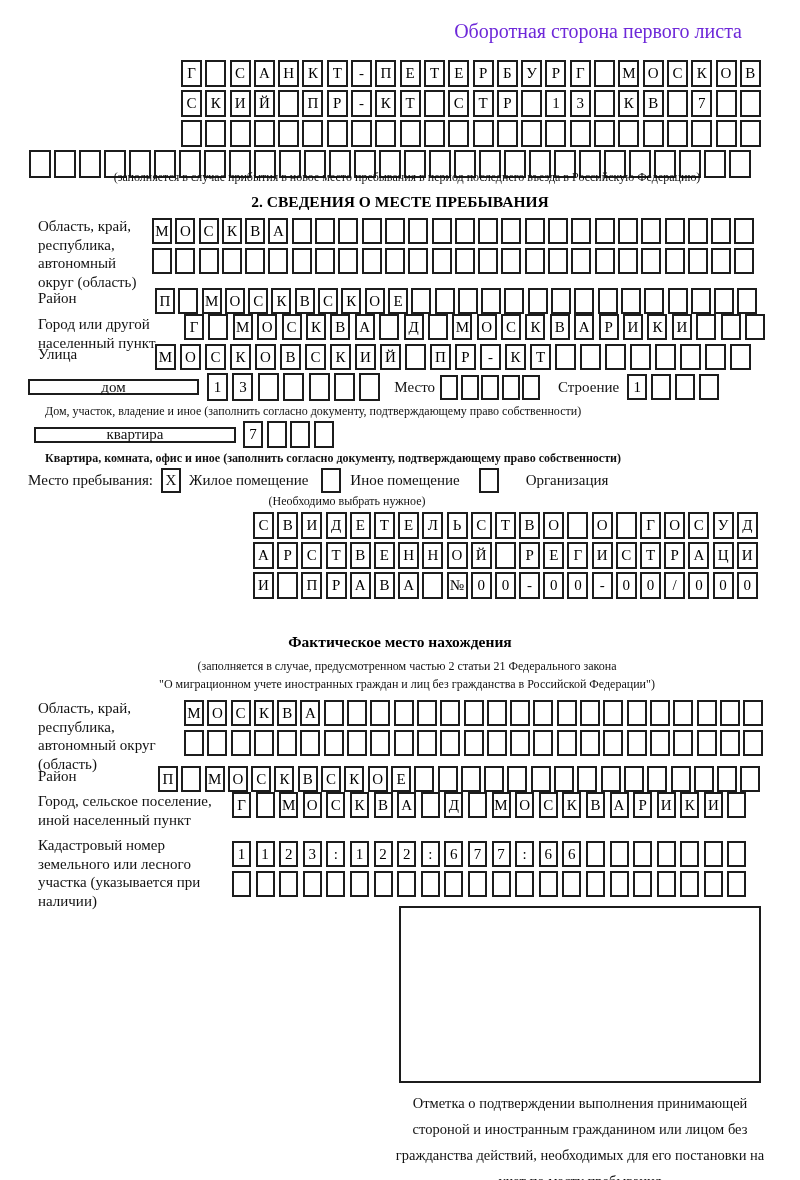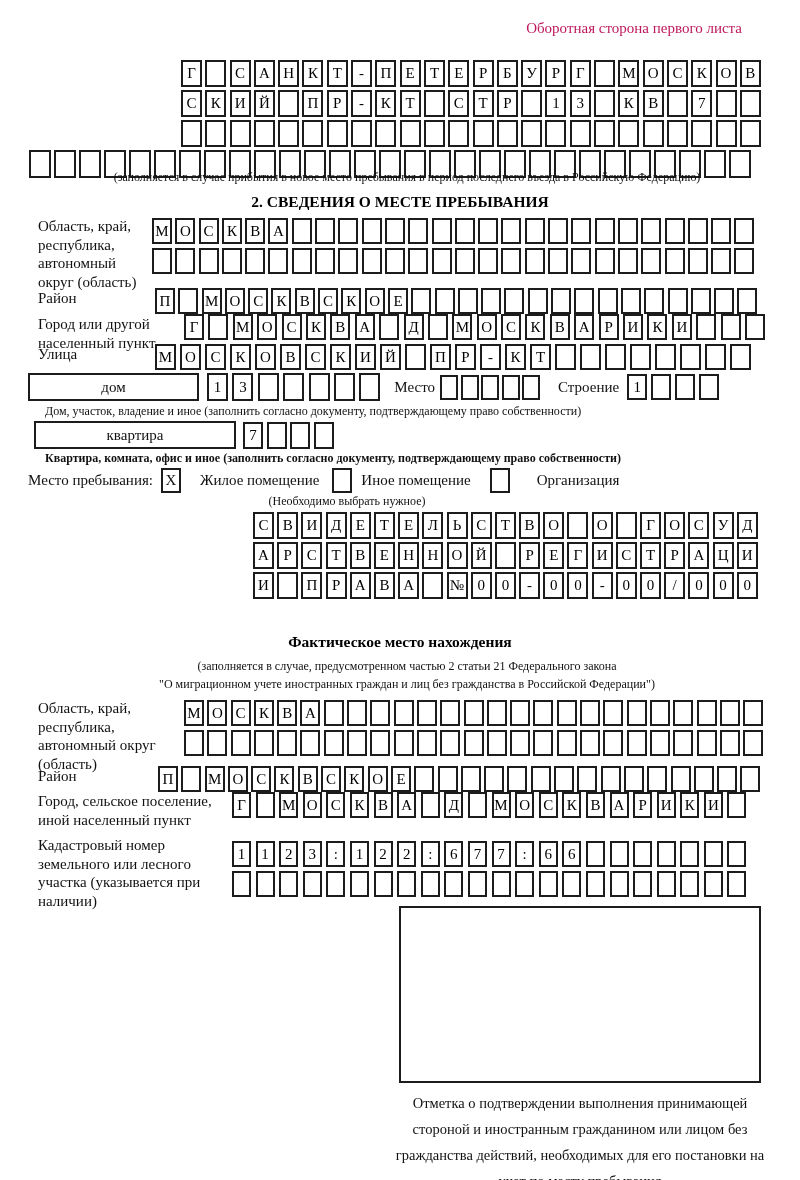--- a/index.html
+++ b/index.html
@@ -24,30 +24,30 @@
   .sz-h7  { column-gap:4.4px; } .sz-h7 .cell  { width:21px; height:28px; }
   .sz-k5  { column-gap:2.5px; } .sz-k5 .cell  { width:18px; height:25px; }
   .sz-s4  { column-gap:4px;   } .sz-s4 .cell  { width:20px; height:26px; }
   .sz-apt { column-gap:3.5px; } .sz-apt .cell { width:20px; height:27px; }
   .sz-r2  { column-gap:3.3px; } .sz-r2 .cell  { width:20px; height:26px; }
   .sz-cad { column-gap:4.6px; } .sz-cad .cell { width:19px; height:26px; }
 
   .inline-row { position:absolute; display:flex; align-items:center; }
   .inline-row .cells { position:static; }
   .inbox { flex:none; display:flex; align-items:center; justify-content:center;
-           border:2px solid #1c1c1c; height:28px; font-size:15px; background:#fff; }
+           border:2px solid #1c1c1c; height:16px; font-size:15px; background:#fff; }
   .inline-lbl { font-size:15px; white-space:nowrap; }
   .cb { flex:none; width:20px; height:25px; border:2px solid #1c1c1c; display:flex;
         align-items:center; justify-content:center; font-size:15px; background:#fff; }
 
   .markbox { position:absolute; left:399px; top:906px; width:362px; height:177px;
              border:2px solid #1c1c1c; background:#fff; }
   .caption { position:absolute; left:392px; top:1090px; width:376px; text-align:center;
              font-size:14.5px; line-height:26px; color:#111; }
-  .side-note { position:absolute; top:20px; right:58px; font-size:15px; color:#be185d; }
+  .side-note { position:absolute; top:20px; right:58px; font-size:20px; color:#6d28d9; }
 </style>
 </head>
 <body>
 
 <div class="page">
 
   <div class="side-note">Оборотная сторона первого листа</div>
 
   <div class="cells sz-a" style="left:181px; top:60px;">
       <span class="cell">Г</span>
@@ -346,21 +346,21 @@
         <span class="cell"></span>
         <span class="cell"></span>
         <span class="cell"></span>
       </div>
   </div>
   <div class="note" style="left:38px; top:451px;font-weight:bold;">Квартира, комната, офис и иное (заполнить согласно документу, подтверждающему право собственности)</div>
 
   <div class="inline-row" style="left:28px; top:468px;">
     <div class="inline-lbl">Место пребывания:</div>
     <div class="cb" style="margin-left:8px;">X</div>
-    <div class="inline-lbl" style="margin-left:19px;">Жилое помещение</div>
+    <div class="inline-lbl" style="margin-left:8px;">Жилое помещение</div>
     <div class="cb" style="margin-left:13px;"></div>
     <div class="inline-lbl" style="margin-left:9px;">Иное помещение</div>
     <div class="cb" style="margin-left:19px;"></div>
     <div class="inline-lbl" style="margin-left:27px;">Организация</div>
   </div>
   <div class="note" style="left:38px; top:494px; width:604px; text-align:center;">(Необходимо выбрать нужное)</div>
 
   <div class="cells sz-doc" style="left:253px; top:512px;">
       <span class="cell">С</span>
       <span class="cell">В</span>

